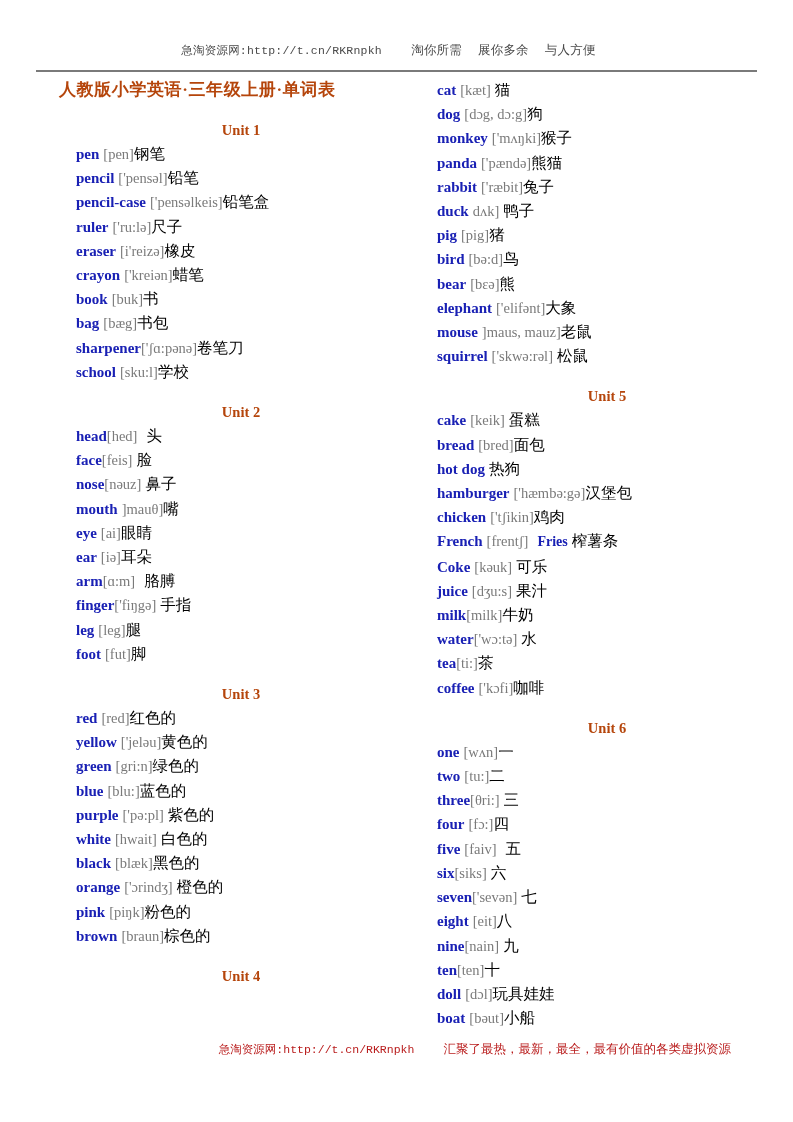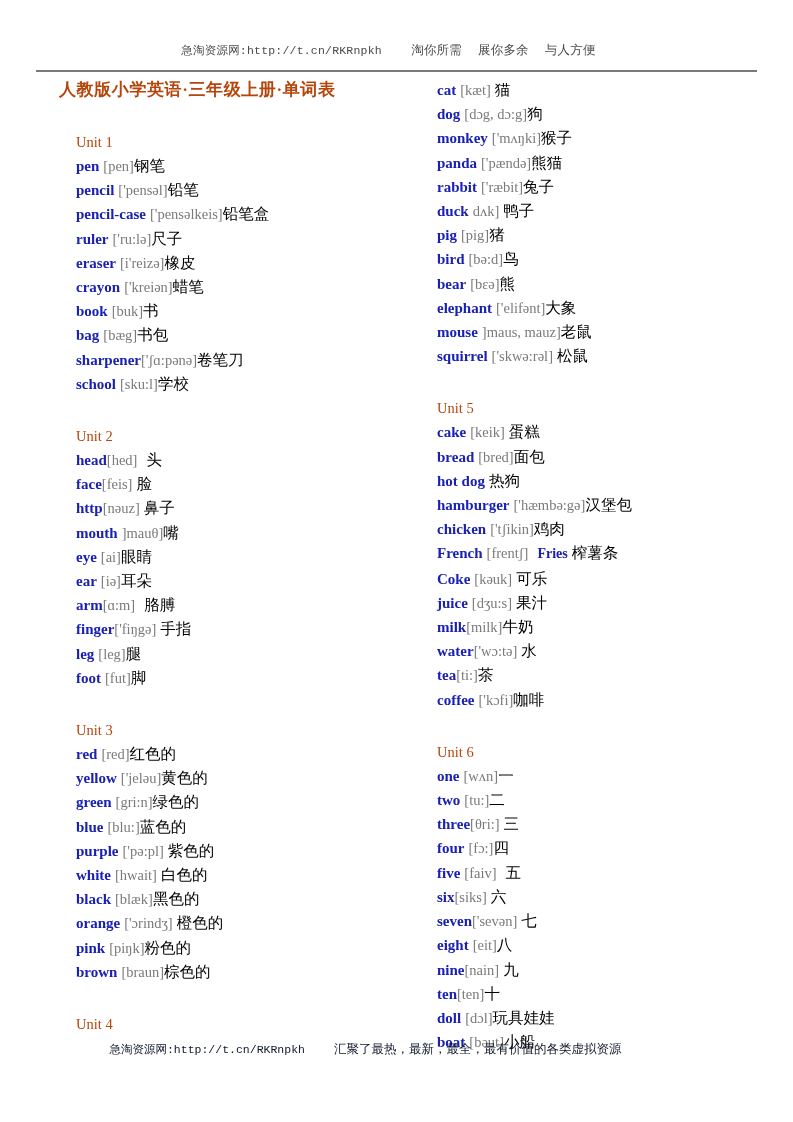--- a/index.html
+++ b/index.html
@@ -73,26 +73,27 @@
     position: absolute;
     top: 78px;
   }
   .col-left  { left: 76px;  width: 330px; }
   .col-right { left: 437px; width: 340px; }
 
   .col-left  .col-inner { padding-top: 40px; }
   .col-right .col-inner { padding-top: 0px; }
 
   .unit-head {
-    font-weight: normal;
+    font-weight: bold;
     font-size: 14.5px;
     color: #B5450B;
     line-height: 24px;
-    margin-top: 12px;
-    white-space: nowrap;
+    margin-top: 0;
+    white-space: nowrap;
+    text-align: center;
   }
   .unit-gap { height: 16px; }
 
   .entry {
     line-height: 24.2px;
     font-size: 15px;
     white-space: nowrap;
   }
   .entry .w {
     font-weight: bold;
@@ -121,23 +122,23 @@
     left: 36px;
     top: 1036px;
     width: 721px;
     height: 0px;
   }
   .footer-banner {
     position: absolute;
     left: 0;
     top: 1041px;
     width: 731px;
-    text-align: center;
+    text-align: right;
     font-size: 12.5px;
-    color: #0f172a;
+    color: #b91c1c;
     white-space: nowrap;
   }
   .footer-banner .site {
     font-family: "Liberation Mono", "DejaVu Sans Mono", monospace;
     font-size: 11.5px;
   }
   .footer-banner .slogan { margin-left: 26px; }
 </style>
 </head>
 <body>
@@ -163,21 +164,21 @@
         <div class="entry"><span class="w">eraser</span><span class="sp"></span><span class="ph">[i'reizə]</span><span class="cn">橡皮</span></div>
         <div class="entry"><span class="w">crayon</span><span class="sp"></span><span class="ph">['kreiən]</span><span class="cn">蜡笔</span></div>
         <div class="entry"><span class="w">book</span><span class="sp"></span><span class="ph">[buk]</span><span class="cn">书</span></div>
         <div class="entry"><span class="w">bag</span><span class="sp"></span><span class="ph">[bæg]</span><span class="cn">书包</span></div>
         <div class="entry"><span class="w">sharpener</span><span class="ph">['ʃɑ:pənə]</span><span class="cn">卷笔刀</span></div>
         <div class="entry"><span class="w">school</span><span class="sp"></span><span class="ph">[sku:l]</span><span class="cn">学校</span></div>
         <div class="unit-gap"></div>
         <div class="unit-head">Unit 2</div>
         <div class="entry"><span class="w">head</span><span class="ph">[hed]</span><span class="sp2"></span><span class="cn">头</span></div>
         <div class="entry"><span class="w">face</span><span class="ph">[feis]</span><span class="sp"></span><span class="cn">脸</span></div>
-        <div class="entry"><span class="w">http</span><span class="ph">[nəuz]</span><span class="sp"></span><span class="cn">鼻子</span></div>
+        <div class="entry"><span class="w">nose</span><span class="ph">[nəuz]</span><span class="sp"></span><span class="cn">鼻子</span></div>
         <div class="entry"><span class="w">mouth</span><span class="sp"></span><span class="ph">]mauθ]</span><span class="cn">嘴</span></div>
         <div class="entry"><span class="w">eye</span><span class="sp"></span><span class="ph">[ai]</span><span class="cn">眼睛</span></div>
         <div class="entry"><span class="w">ear</span><span class="sp"></span><span class="ph">[iə]</span><span class="cn">耳朵</span></div>
         <div class="entry"><span class="w">arm</span><span class="ph">[ɑ:m]</span><span class="sp2"></span><span class="cn">胳膊</span></div>
         <div class="entry"><span class="w">finger</span><span class="ph">['fiŋgə]</span><span class="sp"></span><span class="cn">手指</span></div>
         <div class="entry"><span class="w">leg</span><span class="sp"></span><span class="ph">[leg]</span><span class="cn">腿</span></div>
         <div class="entry"><span class="w">foot</span><span class="sp"></span><span class="ph">[fut]</span><span class="cn">脚</span></div>
         <div class="unit-gap"></div>
         <div class="unit-head">Unit 3</div>
         <div class="entry"><span class="w">red</span><span class="sp"></span><span class="ph">[red]</span><span class="cn">红色的</span></div>

